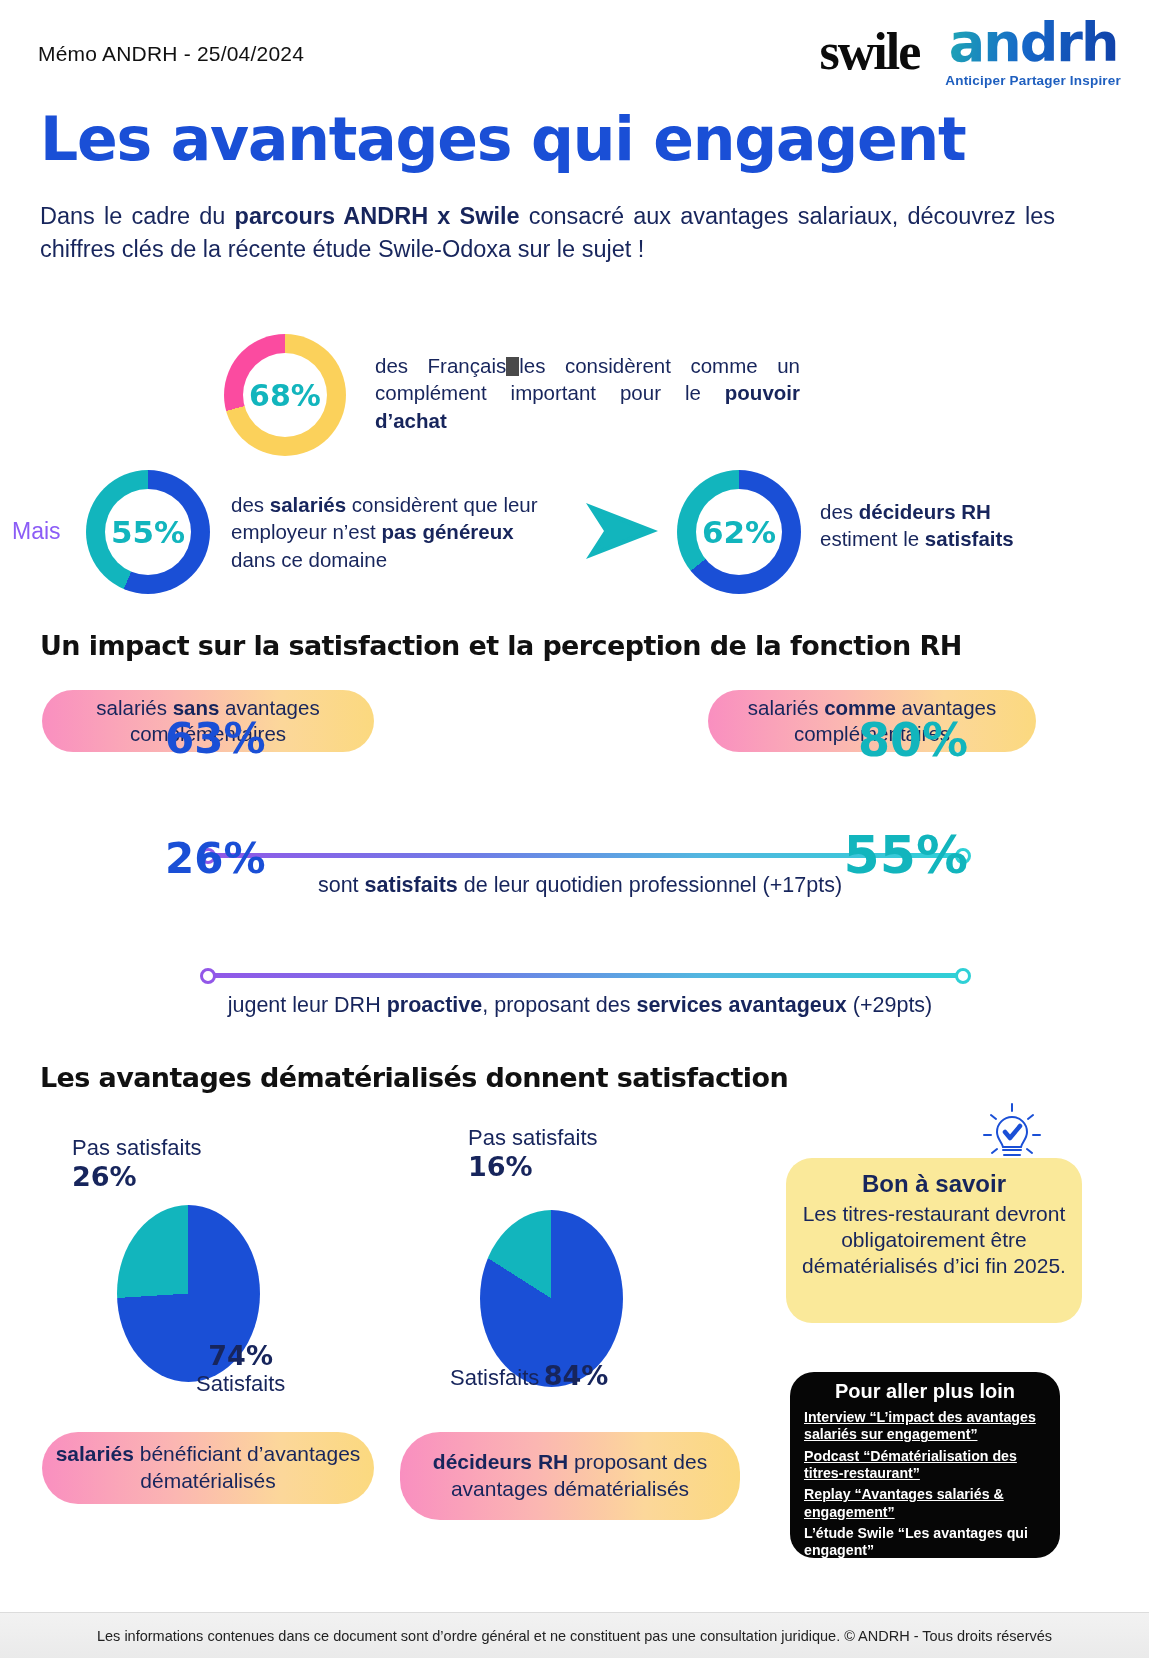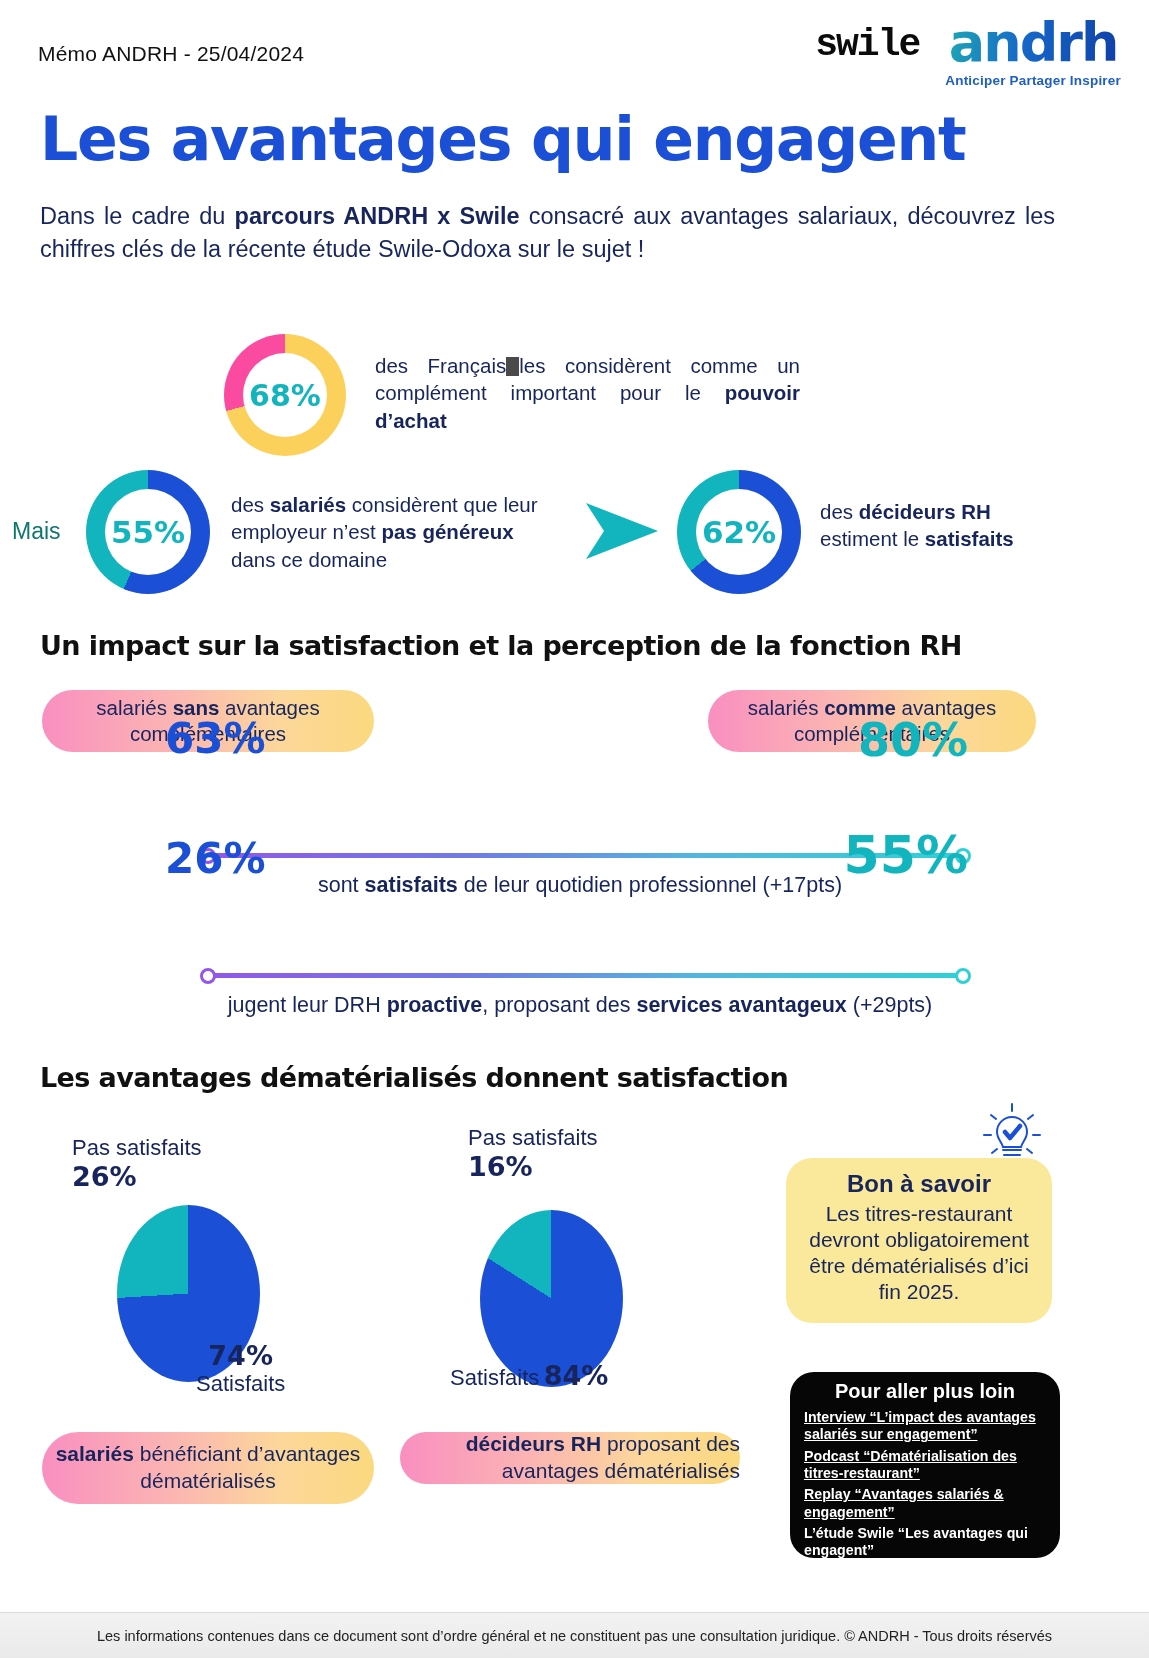--- a/index.html
+++ b/index.html
@@ -11,23 +11,23 @@
   }
   .page { position: relative; width: 1149px; height: 1658px; background: #fff; }
 
   
   .memo-date {
     position: absolute; left: 38px; top: 42px;
     font-size: 21px; color: #111; letter-spacing: .2px;
   }
   .logos { position: absolute; right: 28px; top: 16px; display: flex; align-items: flex-start; gap: 26px; }
   .swile-logo {
-    font-size: 38px; font-weight: 700; color: #0b0b0b;
+    font-size: 52px; font-weight: 700; color: #0b0b0b;
     letter-spacing: -2px; line-height: 1; margin-top: 10px;
-    font-family: Liberation Mono, monospace;
+    font-family: Liberation Serif, serif;
   }
   .andrh-wrap { display: flex; flex-direction: column; align-items: center; }
   .andrh-logo {
     font-size: 54px; font-weight: 700; line-height: 1;
     letter-spacing: -2px;
     background: linear-gradient(100deg,#1ea7b5 0%,#1667c8 45%,#1040a8 100%);
     -webkit-background-clip: text; background-clip: text; color: transparent;
     font-family: "DejaVu Sans", sans-serif;
   }
   .andrh-tag {
@@ -74,39 +74,39 @@
 
   #donut62 { left: 677px; top: 470px; width: 124px; height: 124px; }
   #donut62 .hole { width: 86px; height: 86px; }
   #donut62 .val { font-size: 31px; }
 
   .side-text { position: absolute; font-size: 20.5px; line-height: 1.33; color: #17255c; }
   .side-text b { font-weight: 700; }
   #t68 { left: 375px; top: 352px; width: 425px; text-align: justify; }
   #t55 { left: 231px; top: 491px; width: 330px; }
   #t62 { left: 820px; top: 498px; width: 270px; }
-  .mais-label { position: absolute; left: 12px; top: 518px; font-size: 23px; color: #0f766e; }
+  .mais-label { position: absolute; left: 12px; top: 518px; font-size: 23px; color: #8b5cf6; }
   .glitch-box {
     display: inline-block; width: 13px; height: 19px;
     background: #4a4a4a; vertical-align: -3px;
   }
   .arrow-icon { position: absolute; left: 580px; top: 495px; width: 84px; height: 72px; }
 
   
   .pill {
     position: absolute; border-radius: 40px;
     background: linear-gradient(90deg,#f98fc0 0%,#fbb6b2 40%,#fcd79a 72%,#fbd97f 100%);
     color: #17255c; display: flex; align-items: center; justify-content: center;
     text-align: center; line-height: 1.28;
   }
   .pill b { font-weight: 700; }
   #pillSans { left: 42px; top: 690px; width: 332px; height: 62px; font-size: 20.5px; }
   #pillAvec { left: 708px; top: 690px; width: 328px; height: 62px; font-size: 20.5px; }
   #pillBenef { left: 42px; top: 1432px; width: 332px; height: 72px; font-size: 21px; }
-  #pillDecid { left: 400px; top: 1432px; width: 340px; height: 52px; font-size: 21px; text-align: right; }
+  #pillDecid { left: 400px; top: 1432px; width: 340px; height: 88px; font-size: 21px; }
 
   
   .dumb { position: absolute; left: 160px; width: 840px; }
   #dumb1 { top: 795px; }
   #dumb2 { top: 915px; }
   .dumb .leftv {
     position: absolute; left: 5px; bottom: 32px;
     font-size: 42px; font-weight: 800; color: #1a4fd6;
     font-family: "DejaVu Sans", sans-serif;
   }
@@ -142,21 +142,21 @@
   .pie-lbl .cap { font-size: 22px; }
   .pie-lbl .num { font-size: 27px; font-weight: 800; font-family: "DejaVu Sans", sans-serif; }
   #p1top { left: 72px; top: 1135px; }
   #p1bot { left: 196px; top: 1340px; text-align: center; }
   #p2top { left: 468px; top: 1125px; }
   #p2bot { left: 450px; top: 1360px; }
 
   
   .bulb { position: absolute; left: 975px; top: 1095px; width: 74px; height: 78px; }
   #bonBox {
-    position: absolute; left: 786px; top: 1158px; width: 266px; height: 165px;
+    position: absolute; left: 786px; top: 1158px; width: 296px; height: 165px;
     background: #fae99a; border-radius: 26px;
     padding: 12px 14px 10px; text-align: center; color: #17255c;
   }
   #bonBox .bon-title { font-size: 24px; font-weight: 800; margin-bottom: 3px; }
   #bonBox .bon-body { font-size: 21px; line-height: 1.24; }
 
   
   #loinBox {
     position: absolute; left: 790px; top: 1372px; width: 270px; height: 186px;
     background: #060606; border-radius: 24px; padding: 8px 14px 10px; color: #fff;

